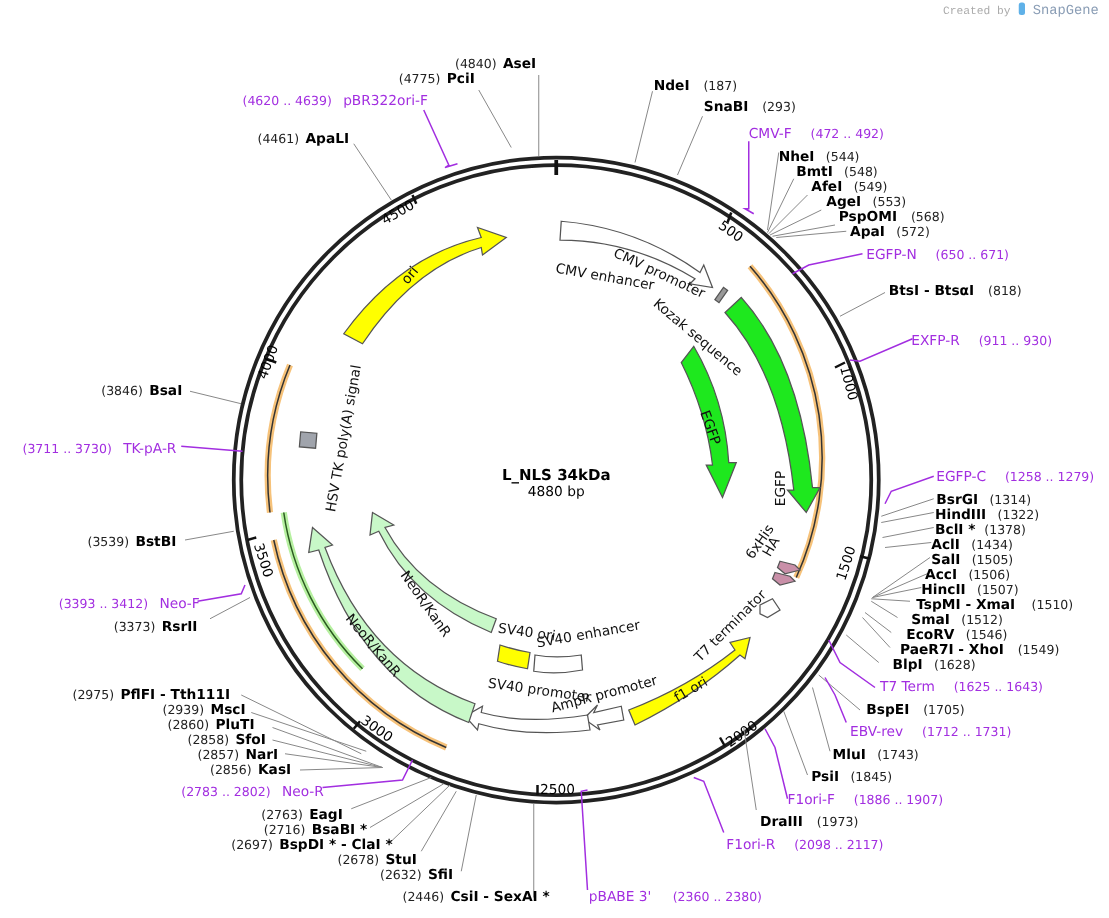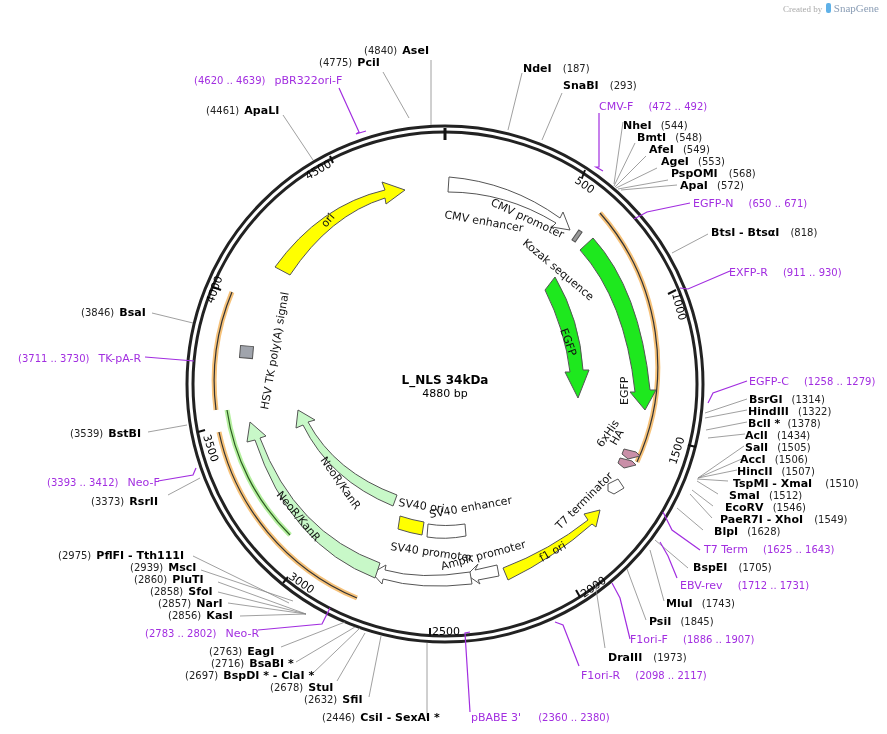--- a/index.html
+++ b/index.html
@@ -4,21 +4,21 @@
 <style>
   html,body{margin:0;padding:0;background:#fff;}
   body{width:887px;height:734px;position:relative;overflow:hidden;font-family:"DejaVu Sans",sans-serif;}
   #map{position:absolute;left:0;top:0;}
   .bold{font-weight:bold;font-size:11px;}
   .pos{font-size:10px;fill:#222;}
   .primer{fill:#a22ee0;font-size:11px;}
   .primerpos{fill:#a22ee0;font-size:10px;}
   .tick{font-size:11px;fill:#000;}
   .feat{font-size:11px;fill:#111;}
-  .credit{position:absolute;right:8px;top:2px;font-size:9px;color:#aaa;font-family:Liberation Serif, serif;}
+  .credit{position:absolute;right:8px;top:2px;font-size:9px;color:#aaa;font-family:Liberation Mono, monospace;}
   .credit b{color:#8a9db5;font-weight:normal;font-size:11px;}
 </style>
 </head>
 <body>
 
 <svg id="map" width="887" height="734" viewBox="0 0 887 734" xmlns="http://www.w3.org/2000/svg">
 
   <circle cx="445" cy="384" r="258" fill="none" stroke="#222" stroke-width="3"></circle>
   <circle cx="445" cy="384" r="252" fill="none" stroke="#222" stroke-width="3"></circle>
   <line x1="445" y1="128" x2="445" y2="140" stroke="#111" stroke-width="3"></line>

